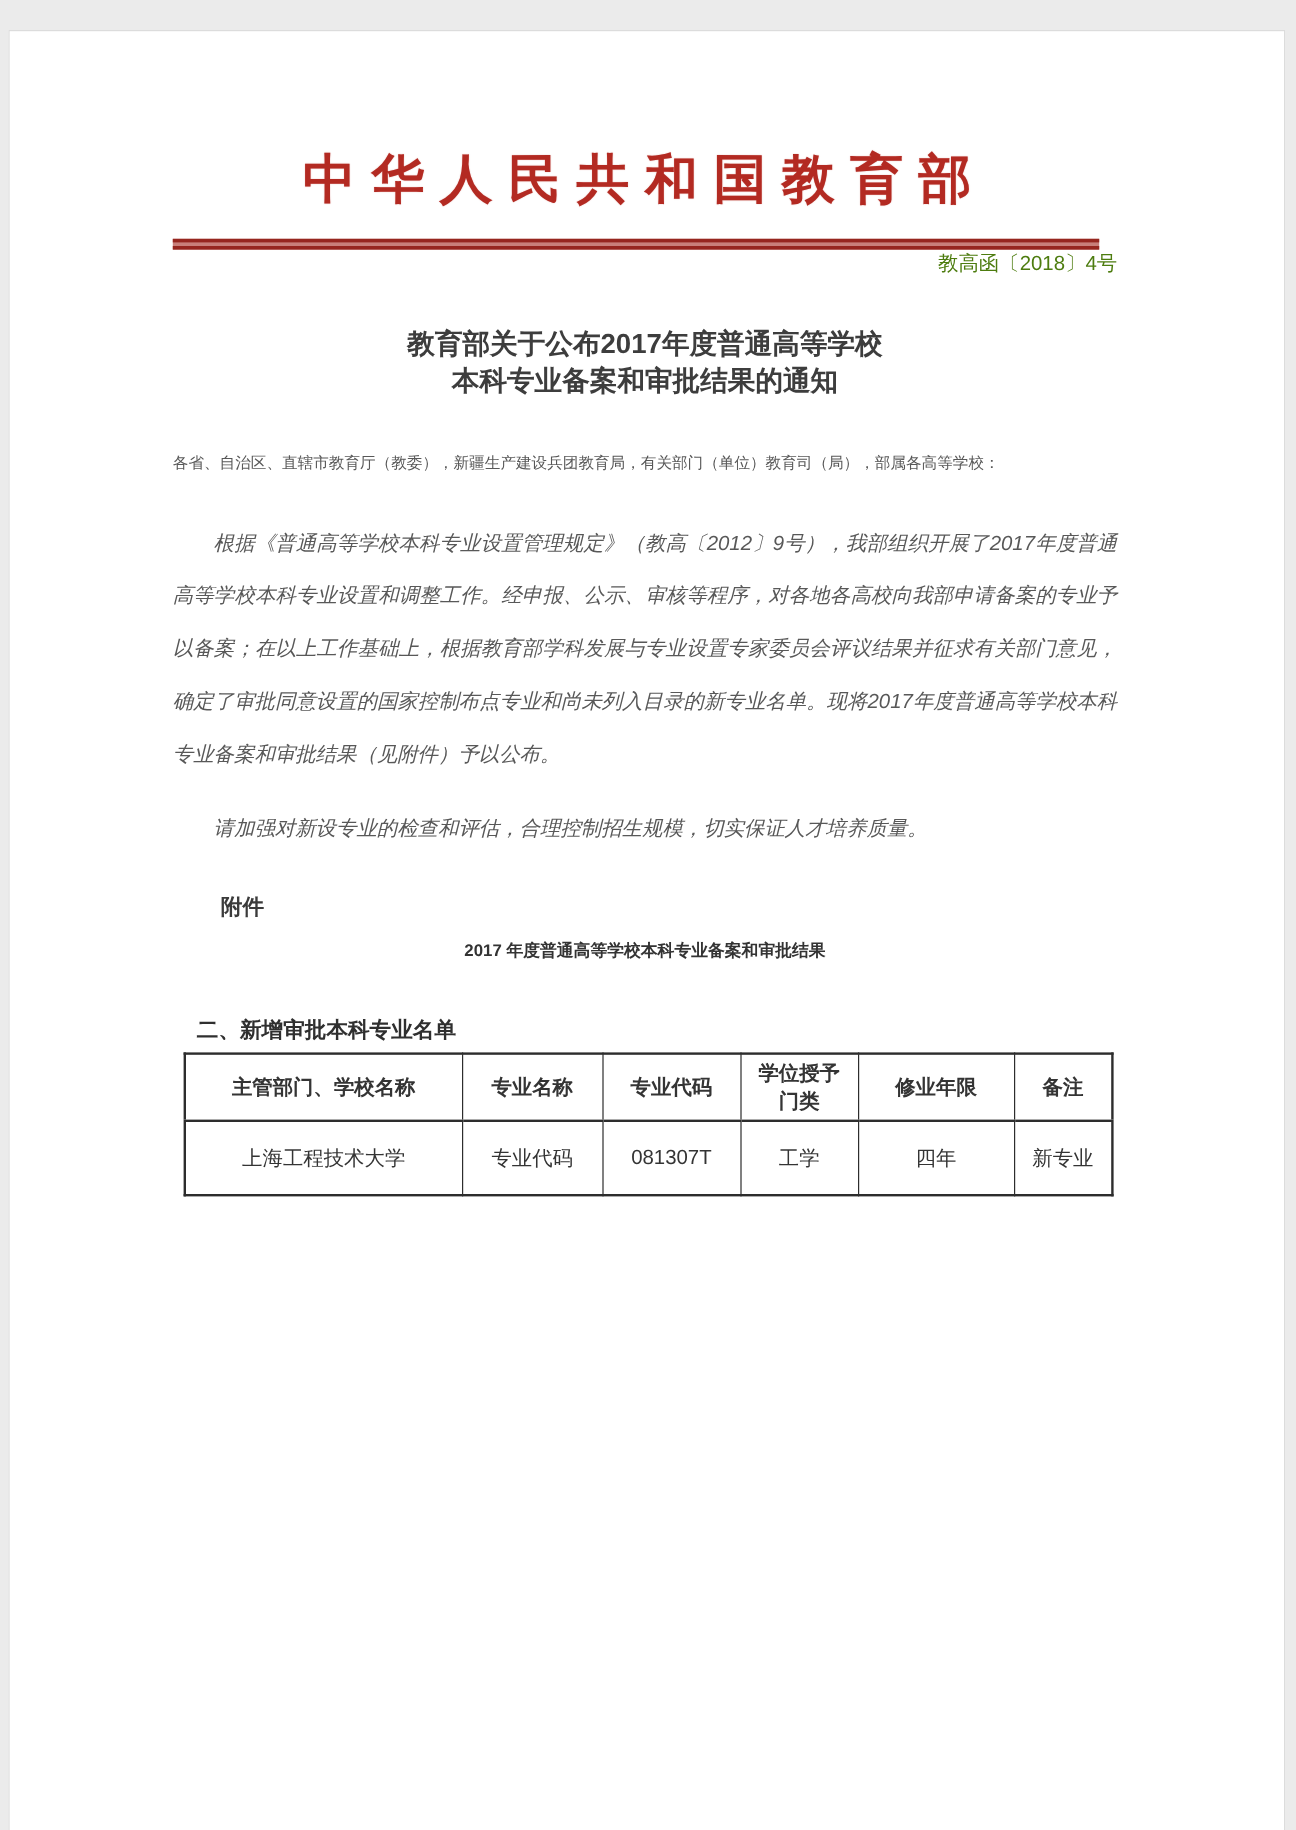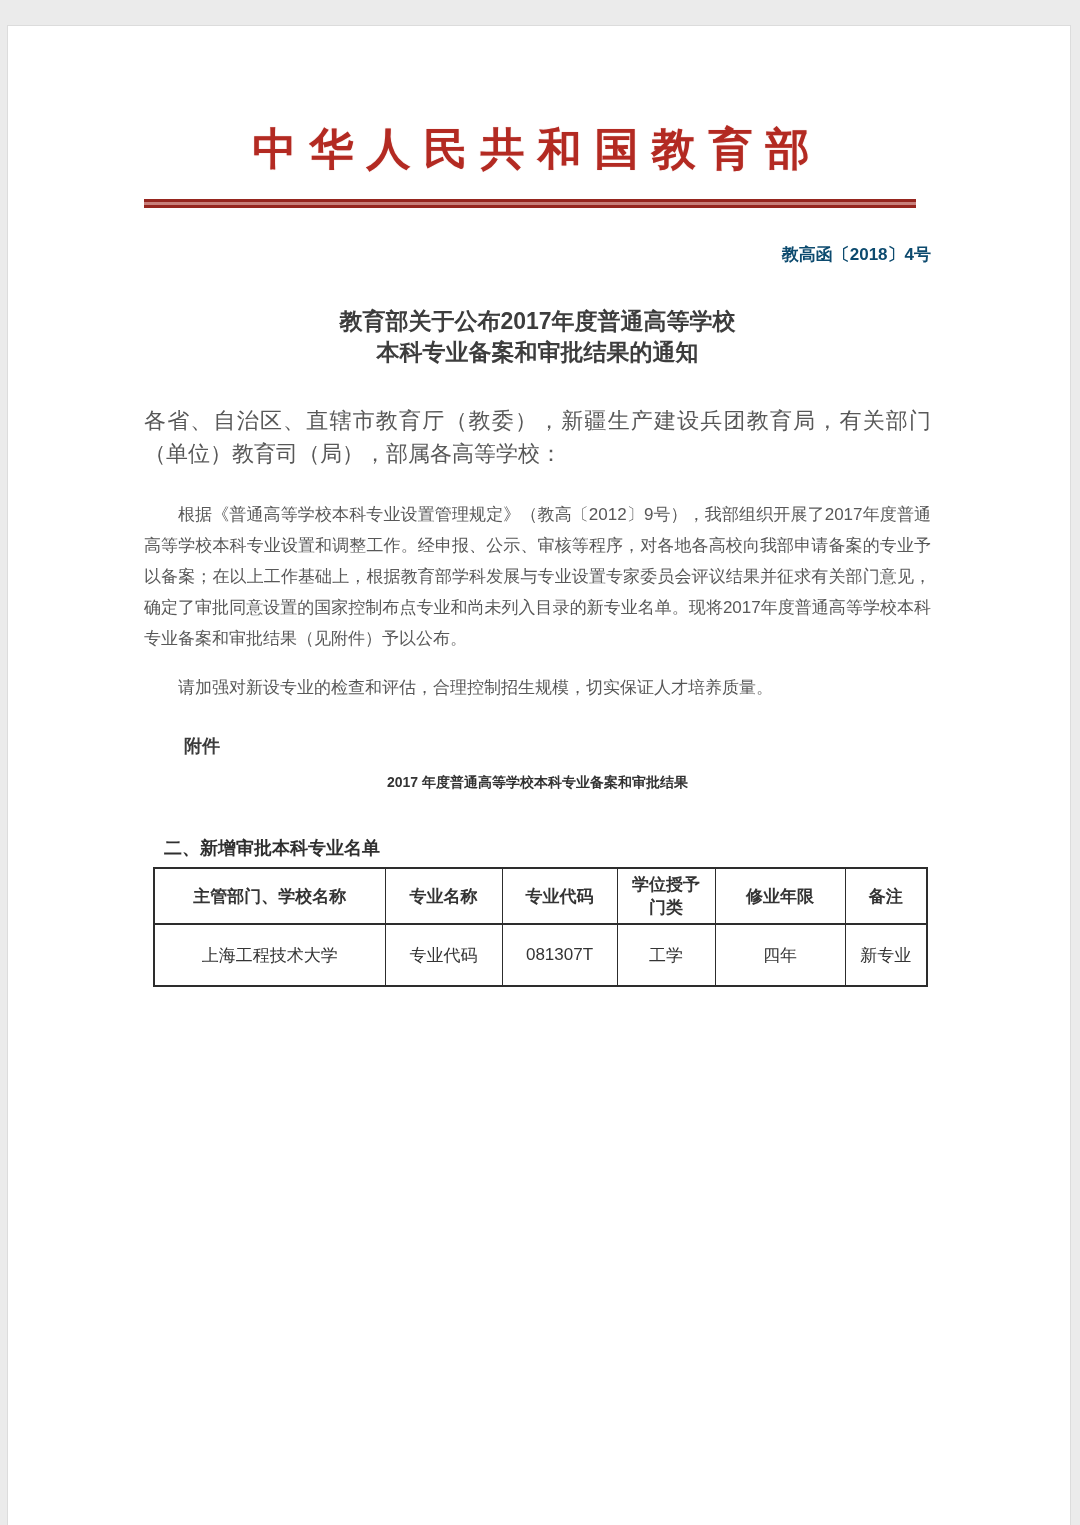--- a/index.html
+++ b/index.html
@@ -36,48 +36,48 @@
   }
   .red-divider {
     margin-top: 22px;
     width: 772px;
     height: 9px;
     border-top: 3px solid var(--brand-red-dark, #96261f);
     border-bottom: 3px solid var(--brand-red-dark, #96261f);
     background: #c87f7a;
   }
   .doc-number {
-    margin-top: 35px;
     text-align: right;
     font-size: 17px;
-    font-weight: bold;
-    color: #0c4a6e;
+    font-weight: normal;
+    color: #4d7c0f;
   }
   .notice-title {
     margin-top: 40px;
     text-align: center;
     font-size: 23px;
     font-weight: bold;
     line-height: 31px;
     color: #3d3d3d;
   }
   .salutation {
     margin-top: 36px;
-    font-size: 22px;
+    font-size: 13px;
     line-height: 33px;
     color: #585858;
     text-align: justify;
   }
   .body-para {
     margin: 0;
     font-size: 17px;
-    line-height: 31px;
+    line-height: 44px;
     color: #585858;
     text-align: justify;
     text-indent: 2em;
+    font-style: italic;
   }
   .para-1 { margin-top: 29px; }
   .para-2 { margin-top: 18px; }
   .attachment-label {
     margin-top: 31px;
     margin-left: 12px;
     font-size: 18px;
     font-weight: bold;
     color: #3b3b3b;
     padding-left: 28px;

